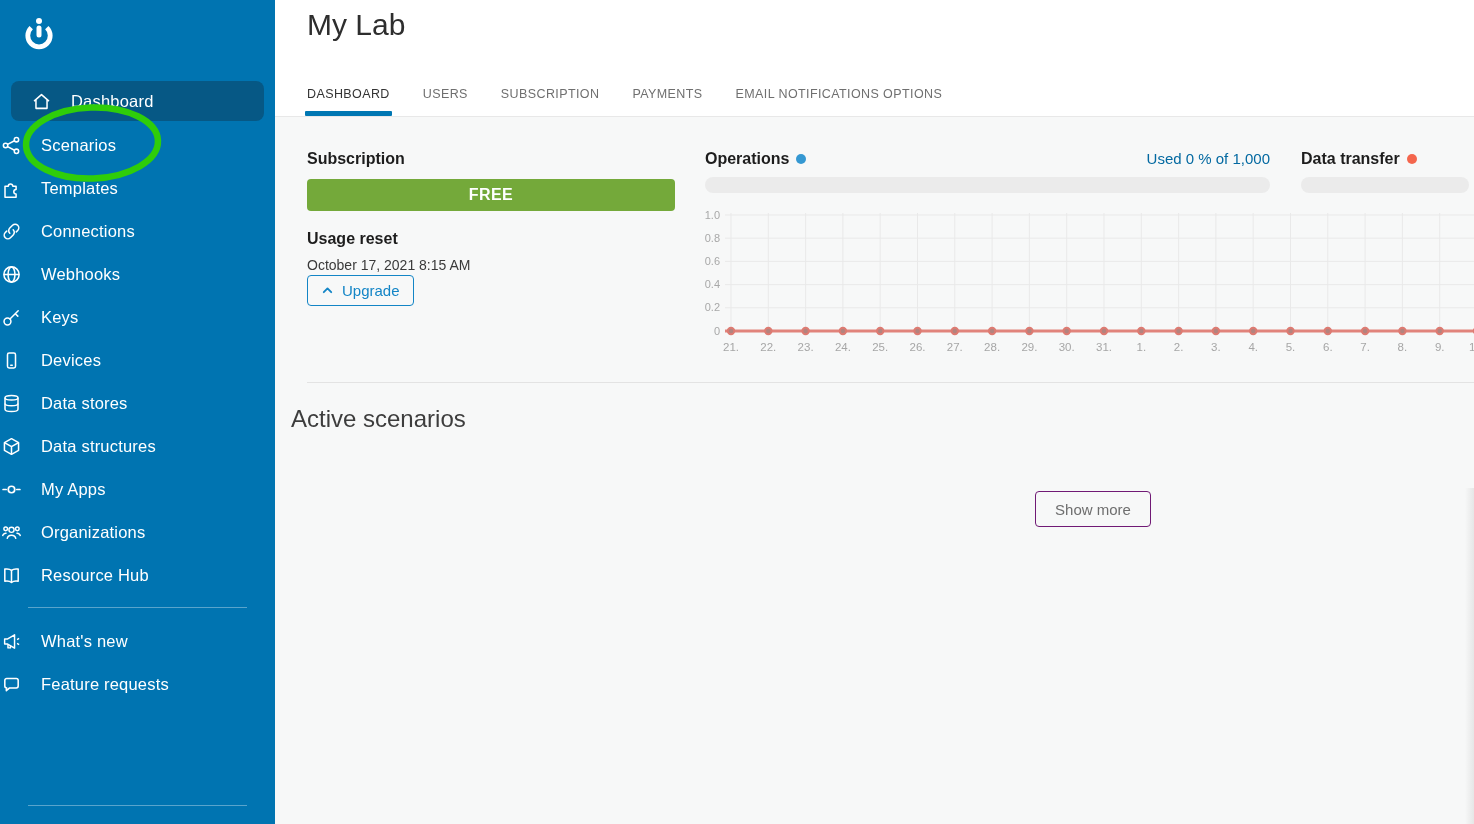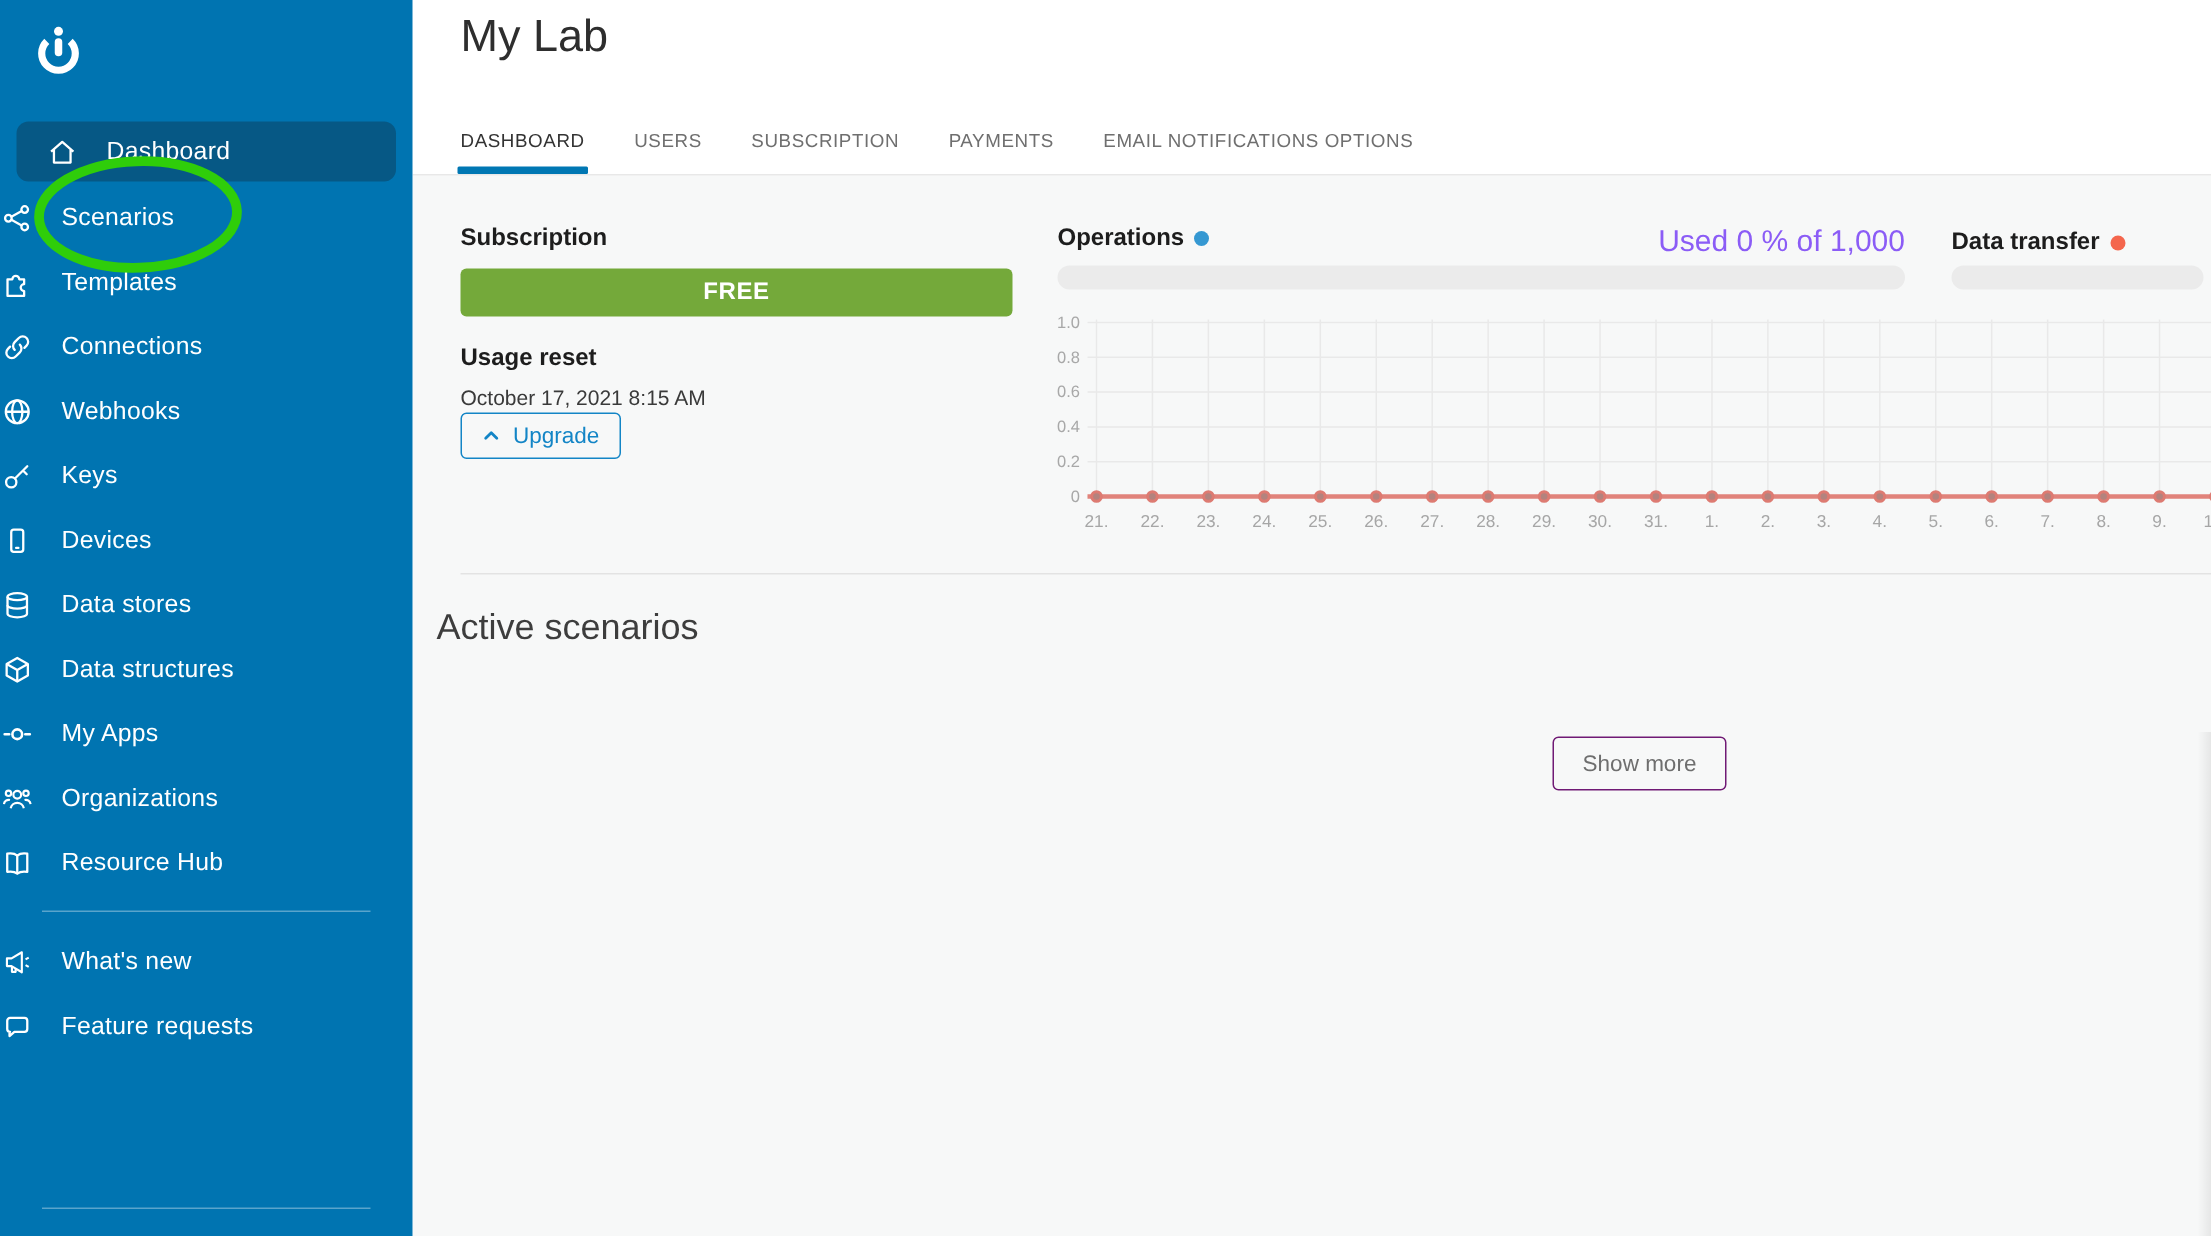--- a/index.html
+++ b/index.html
@@ -61,21 +61,21 @@
     border:1px solid #1385c6; border-radius:4px; background:transparent;
     color:#1385c6; font-size:15px; font-family:inherit;
     padding:6px 13px; cursor:pointer;
   }
 
   
   .usage-head-row { position:absolute; left:430px; top:150px; right:-40px; display:flex; z-index:2; }
   .ops-head { width:565px; display:flex; justify-content:space-between; align-items:flex-start; }
   .head-with-dot { display:flex; align-items:center; gap:7px; }
   .dot { width:10px; height:10px; border-radius:50%; }
-  .used-text { font-size:20px; color:#8b5cf6; }
+  .used-text { font-size:15px; color:#0369a1; }
   .dt-head { margin-left:31px; }
   .progressbar { position:absolute; height:16px; background:#ebebeb; border-radius:8px; z-index:2; }
   .ops-bar { left:430px; top:177px; width:565px; }
   .dt-bar { left:1026px; top:177px; width:168px; }
 
   .chart-wrap { position:absolute; left:425px; top:205px; z-index:1; }
   .chart-wrap svg { display:block; }
 
   .section-divider { position:absolute; left:32px; right:0; top:382px; height:1px; background:#e3e3e3; z-index:2; }
   .active-scenarios-heading { position:absolute; left:16px; top:405px; font-size:24px; font-weight:400; color:#3d3d3d; z-index:2; }

